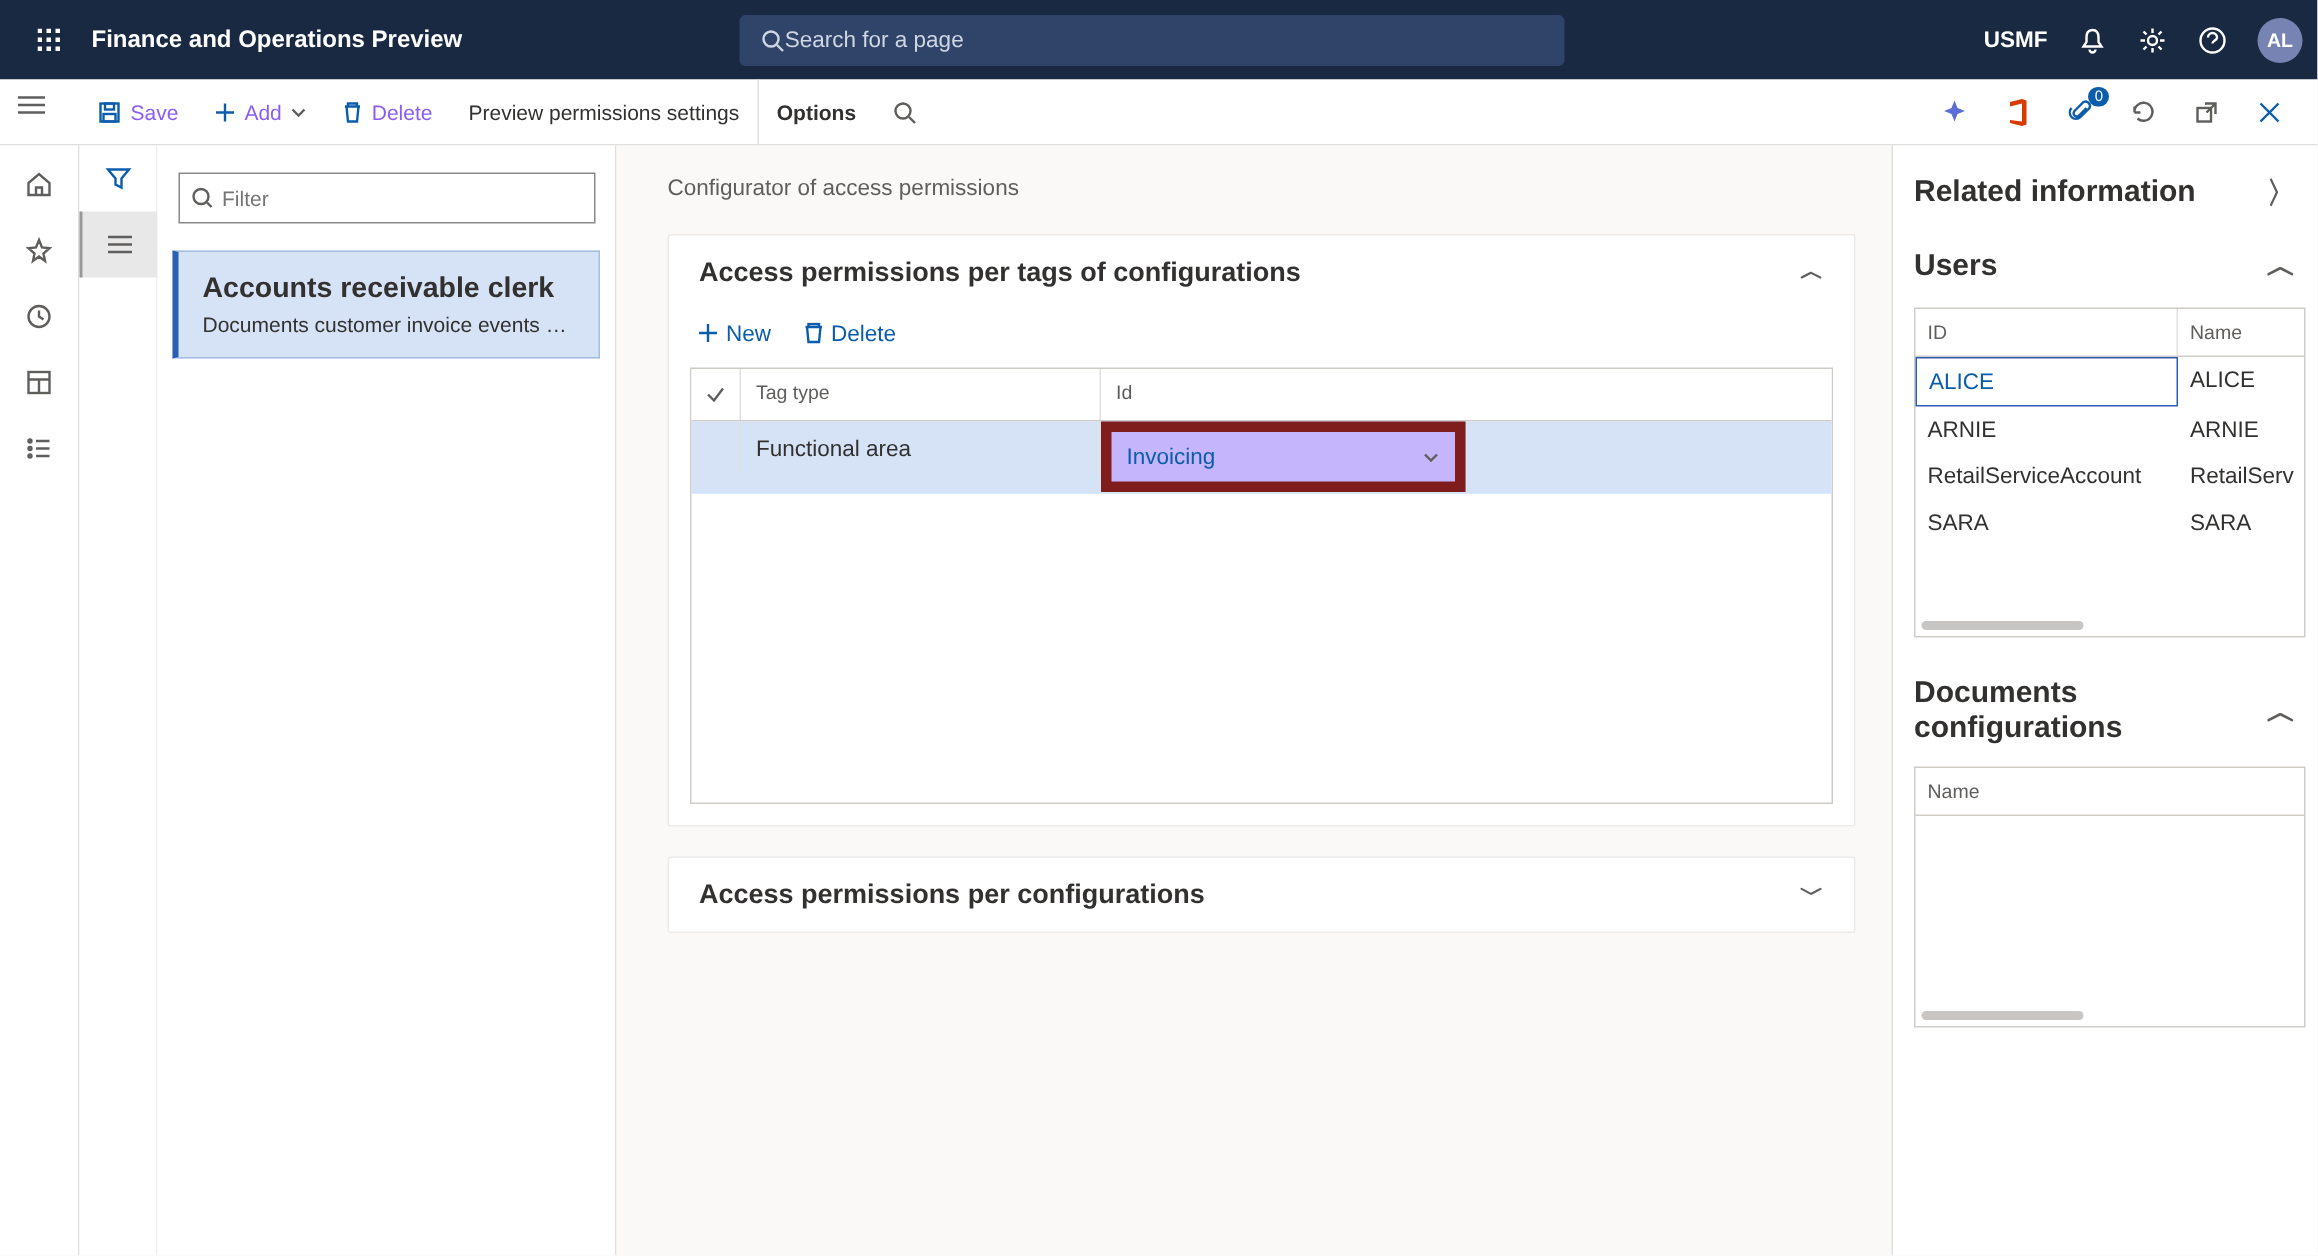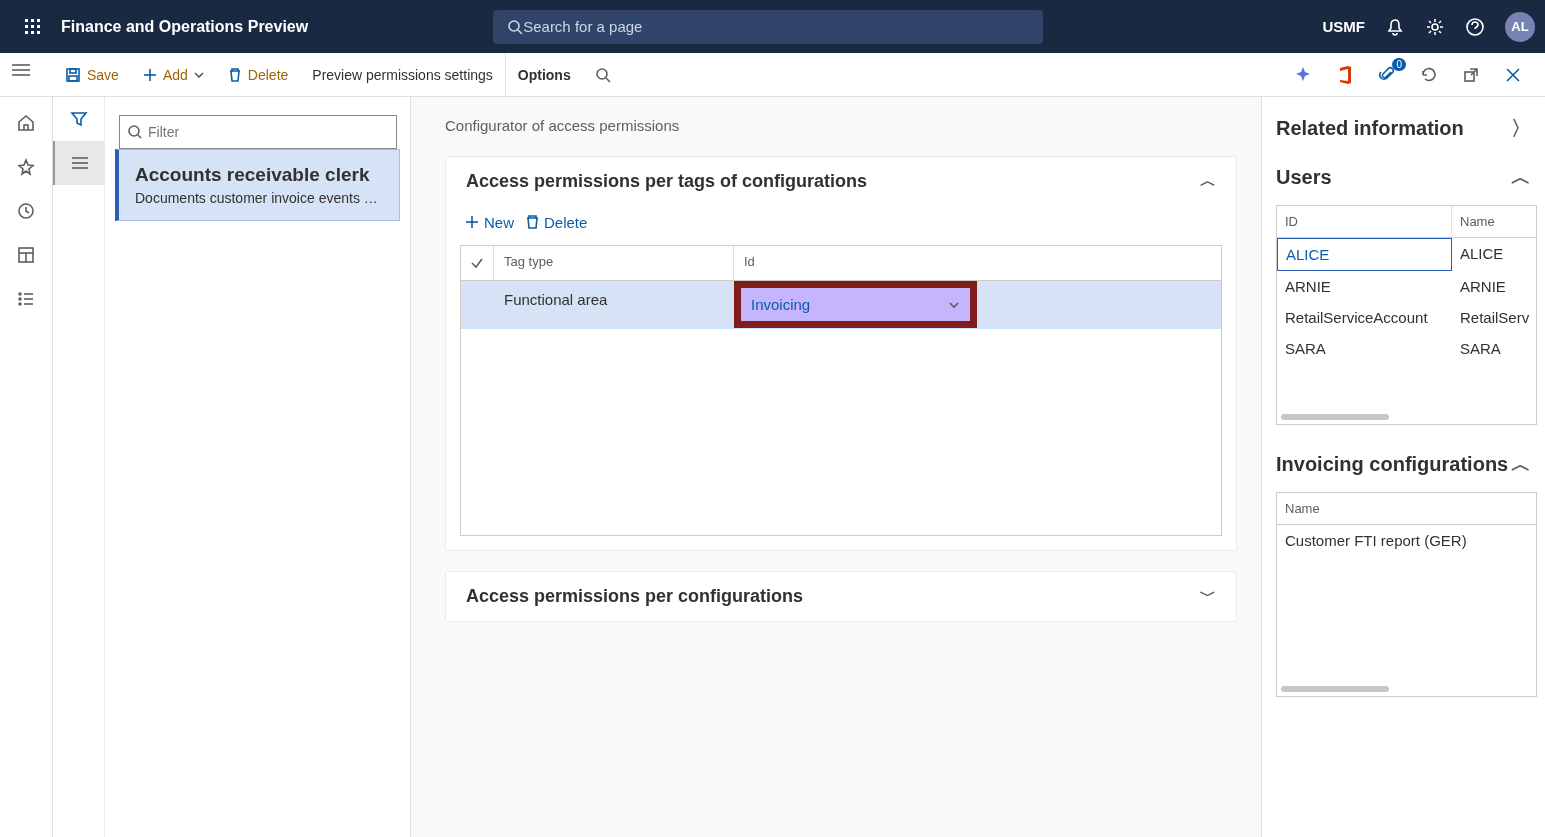--- a/index.html
+++ b/index.html
@@ -14,49 +14,49 @@
 .search-wrap input { flex: 1; background: transparent; border: none; color: #fff; font-size: 15px; outline: none; }
 .search-wrap input::placeholder { color: #cfd6e4; }
 .hdr-right { margin-left: auto; display: flex; align-items: center; gap: 20px; }
 .usmf { font-size: 15px; font-weight: 600; }
 .hdr-icon { width: 20px; height: 20px; display: flex; align-items: center; justify-content: center; cursor: pointer; }
 .avatar { width: 30px; height: 30px; border-radius: 50%; background: #7783b3; color: #fff; display: flex; align-items: center; justify-content: center; font-size: 13px; font-weight: 600; }
 
 
 .toolbar { display: flex; align-items: center; height: 44px; background: #fff; border-bottom: 1px solid #e1dfdd; padding-left: 53px; }
 .tb-btn { display: flex; align-items: center; gap: 6px; padding: 0 12px; height: 44px; cursor: pointer; font-size: 14px; color: #323130; }
-.tb-btn.blue { color: #a16207; }
+.tb-btn.blue { color: #8b5cf6; }
 .tb-btn.sel { font-weight: 600; border-left: 1px solid #e1dfdd; }
 .tb-right { margin-left: auto; display: flex; align-items: center; gap: 14px; padding-right: 18px; }
 .tb-ic { width: 28px; height: 28px; display: flex; align-items: center; justify-content: center; cursor: pointer; position: relative; }
 .badge { position: absolute; top: -3px; right: -5px; background: #0b5cab; color: #fff; font-size: 10px; border-radius: 8px; padding: 0 4px; line-height: 13px; }
 
 
 .main { display: flex; height: calc(837px - 53px - 44px); }
 .rail { width: 53px; background: #fff; border-right: 1px solid #e1dfdd; display: flex; flex-direction: column; align-items: center; padding-top: 6px; gap: 4px; }
 .rail-item { width: 53px; height: 40px; display: flex; align-items: center; justify-content: center; cursor: pointer; color: #605e5c; }
 
 .list-col { width: 52px; background: #fff; display: flex; flex-direction: column; align-items: center; border-right: 1px solid #f0eeec;}
 .list-col .mini { width: 52px; height: 44px; display: flex; align-items: center; justify-content: center; cursor: pointer; }
 .list-col .mini.sel { background: #e8e8e8; border-left: 2px solid #999; }
 
 .list-pane { width: 306px; background: #fff; border-right: 1px solid #e1dfdd; padding: 18px 10px 10px 10px; }
 .filter-input { width: 278px; height: 34px; border: 1px solid #8a8886; display: flex; align-items: center; padding: 0 8px; gap: 6px; margin-left: 4px;}
 .filter-input input { flex: 1; border: none; outline: none; font-size: 14px; }
-.card { margin-top: 0; border: 1px solid #a6bde0; background: #d6e3f6; border-left: 4px solid #2b5fb3; padding: 14px 16px; cursor: pointer; }
+.card { margin-top: 18px; border: 1px solid #a6bde0; background: #d6e3f6; border-left: 4px solid #2b5fb3; padding: 14px 16px; cursor: pointer; }
 .card-title { font-size: 19px; font-weight: 600; }
 .card-sub { font-size: 14px; color: #323130; margin-top: 4px; white-space: nowrap; overflow: hidden; text-overflow: ellipsis; }
 
 .content { flex: 1; background: #faf9f8; padding: 20px 24px 0 34px; overflow: auto; }
 .crumb { font-size: 15px; color: #605e5c; margin-bottom: 22px; }
 .panel { background: #fff; border: 1px solid #edebe9; border-radius: 2px; margin-bottom: 20px; }
 .pnl-head { display: flex; align-items: center; justify-content: space-between; padding: 14px 20px; cursor: pointer; font-size: 18px; font-weight: 600; }
 .chev { font-size: 16px; color: #605e5c; }
 .pnl-body { padding: 0 0 14px 0; }
-.pnl-actions { display: flex; padding: 4px 14px 10px 14px; }
+.pnl-actions { display: flex; gap: 10px; padding: 4px 14px 10px 14px; }
 .link-btn { display: flex; align-items: center; gap: 5px; color: #0b5cab; cursor: pointer; font-size: 15px; padding: 4px 6px;}
 .grid { border: 1px solid #cfccc8; margin: 0 14px; }
 .grid-head { display: flex; border-bottom: 1px solid #cfccc8; background: #fff; font-size: 13px; color: #605e5c; }
 .gcell-chk { width: 33px; display:flex; align-items:center; justify-content:center; height:34px; border-right:1px solid #e1dfdd;}
 .gcell-tag { width: 240px; padding: 8px 10px; border-right:1px solid #e1dfdd;}
 .gcell-id { width: 243px; padding: 8px 10px; }
 .grid-row { display: flex; background: #d6e3f6; border-bottom:1px solid #cfe2ff;}
 .grid-row .gcell-tag { font-size: 15px; color: #323130; display:flex; align-items:center; height:36px;}
 .grid-row .gcell-id { display: flex; align-items: center; justify-content: space-between; color: #0b5cab; font-size: 15px; border:7px solid #7f1d1d; background:#c4b5fd;}
 .grid-body-spacer { height: 206px; }
@@ -364,27 +364,24 @@
         <div class="c2">RetailServ</div>
       </div>
       <div class="rp-row">
         <div class="c1">SARA</div>
         <div class="c2">SARA</div>
       </div>
       <div class="rp-scroll" style="height:60px"></div>
     </div>
 
     <div class="rp-sec-head" style="margin-top:26px;">
-      <span>Invoicing configurations</span>
+      <span>Documents configurations</span>
       <span style="color:#605e5c">︿</span>
     </div>
     <div class="rp-grid single-col">
       <div class="rp-gh">
         <div class="c1">Name</div>
       </div>
-      <div class="rp-row">
-        <div class="c1">Customer FTI report (GER)</div>
-      </div>
       <div class="rp-scroll"></div>
     </div>
   </div>
 
 </div>
 
 </body></html>

